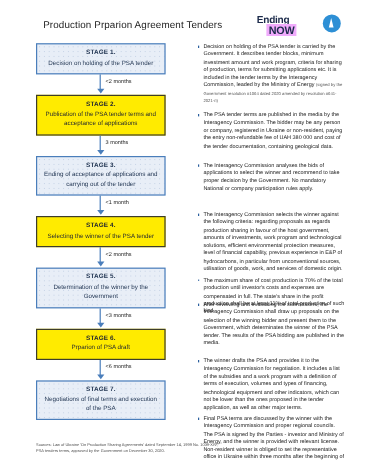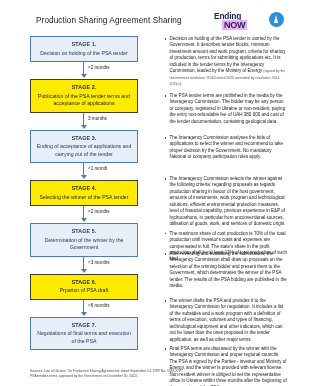--- a/index.html
+++ b/index.html
@@ -205,21 +205,21 @@
     line-height: 1.5;
     color: #4a4a4a;
   }
 </style>
 </head>
 <body>
 
 <div class="page">
 
   <div class="header">
-    <div class="page-title">Production Sharing Agreement Sharing</div>
+    <div class="page-title">Production Prparion Agreement Tenders</div>
     <div class="logo">
       <div class="logo-ukraine">Ending</div>
       <div class="logo-now">NOW</div>
       <div class="logo-badge"></div>
     </div>
   </div>
 
   <div class="flow">
 
     <div class="stage blue">

